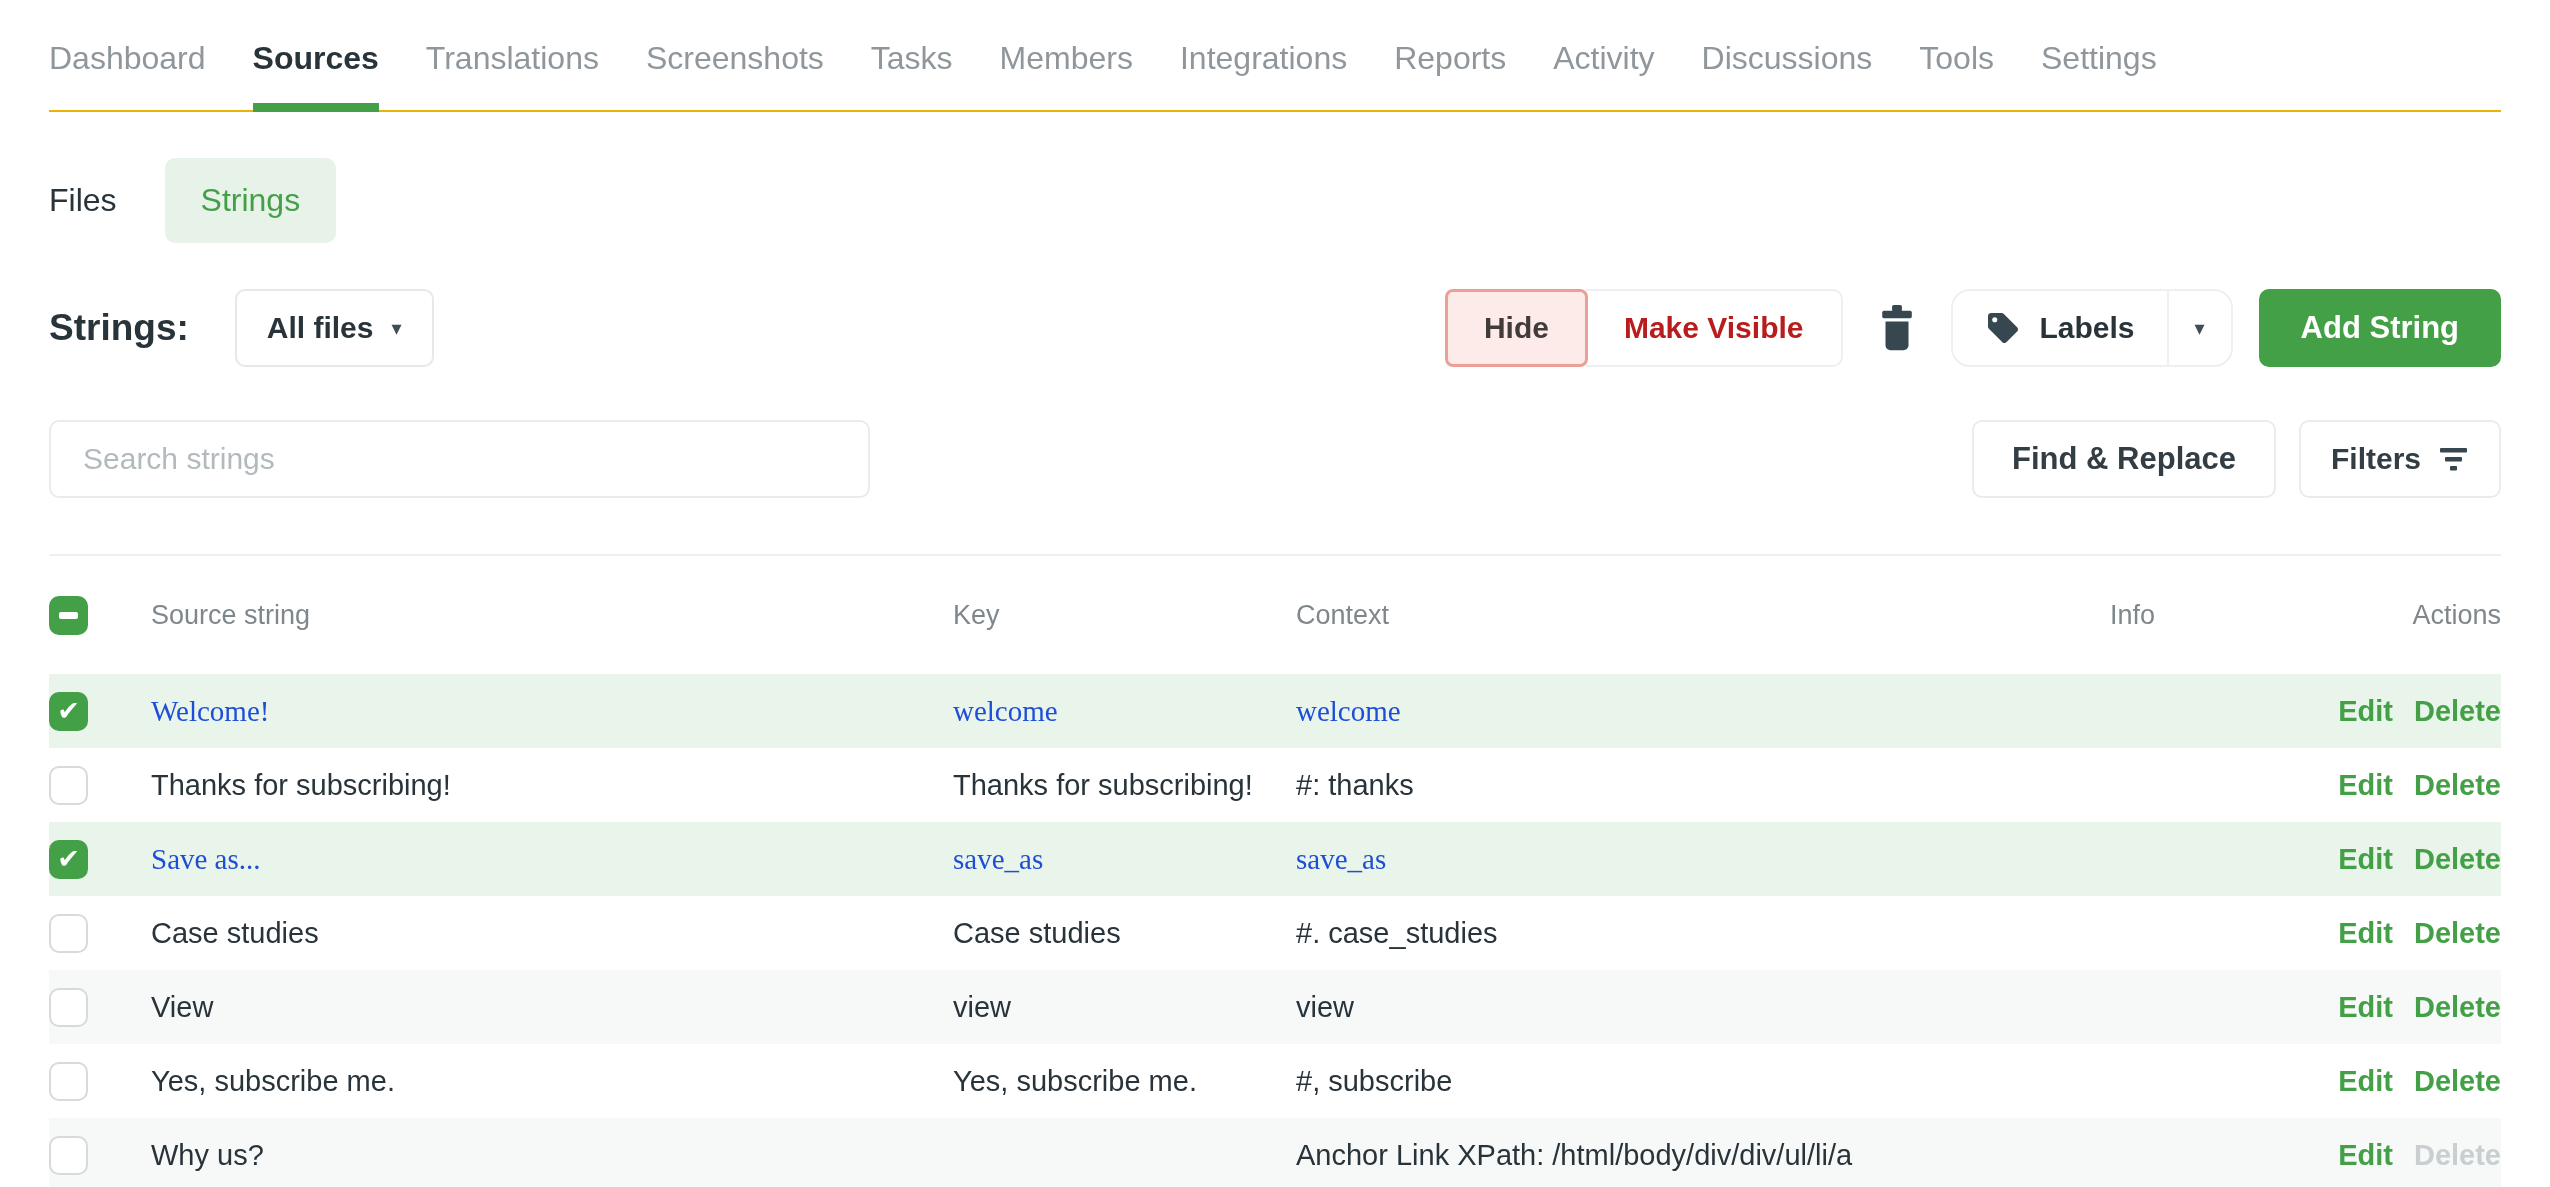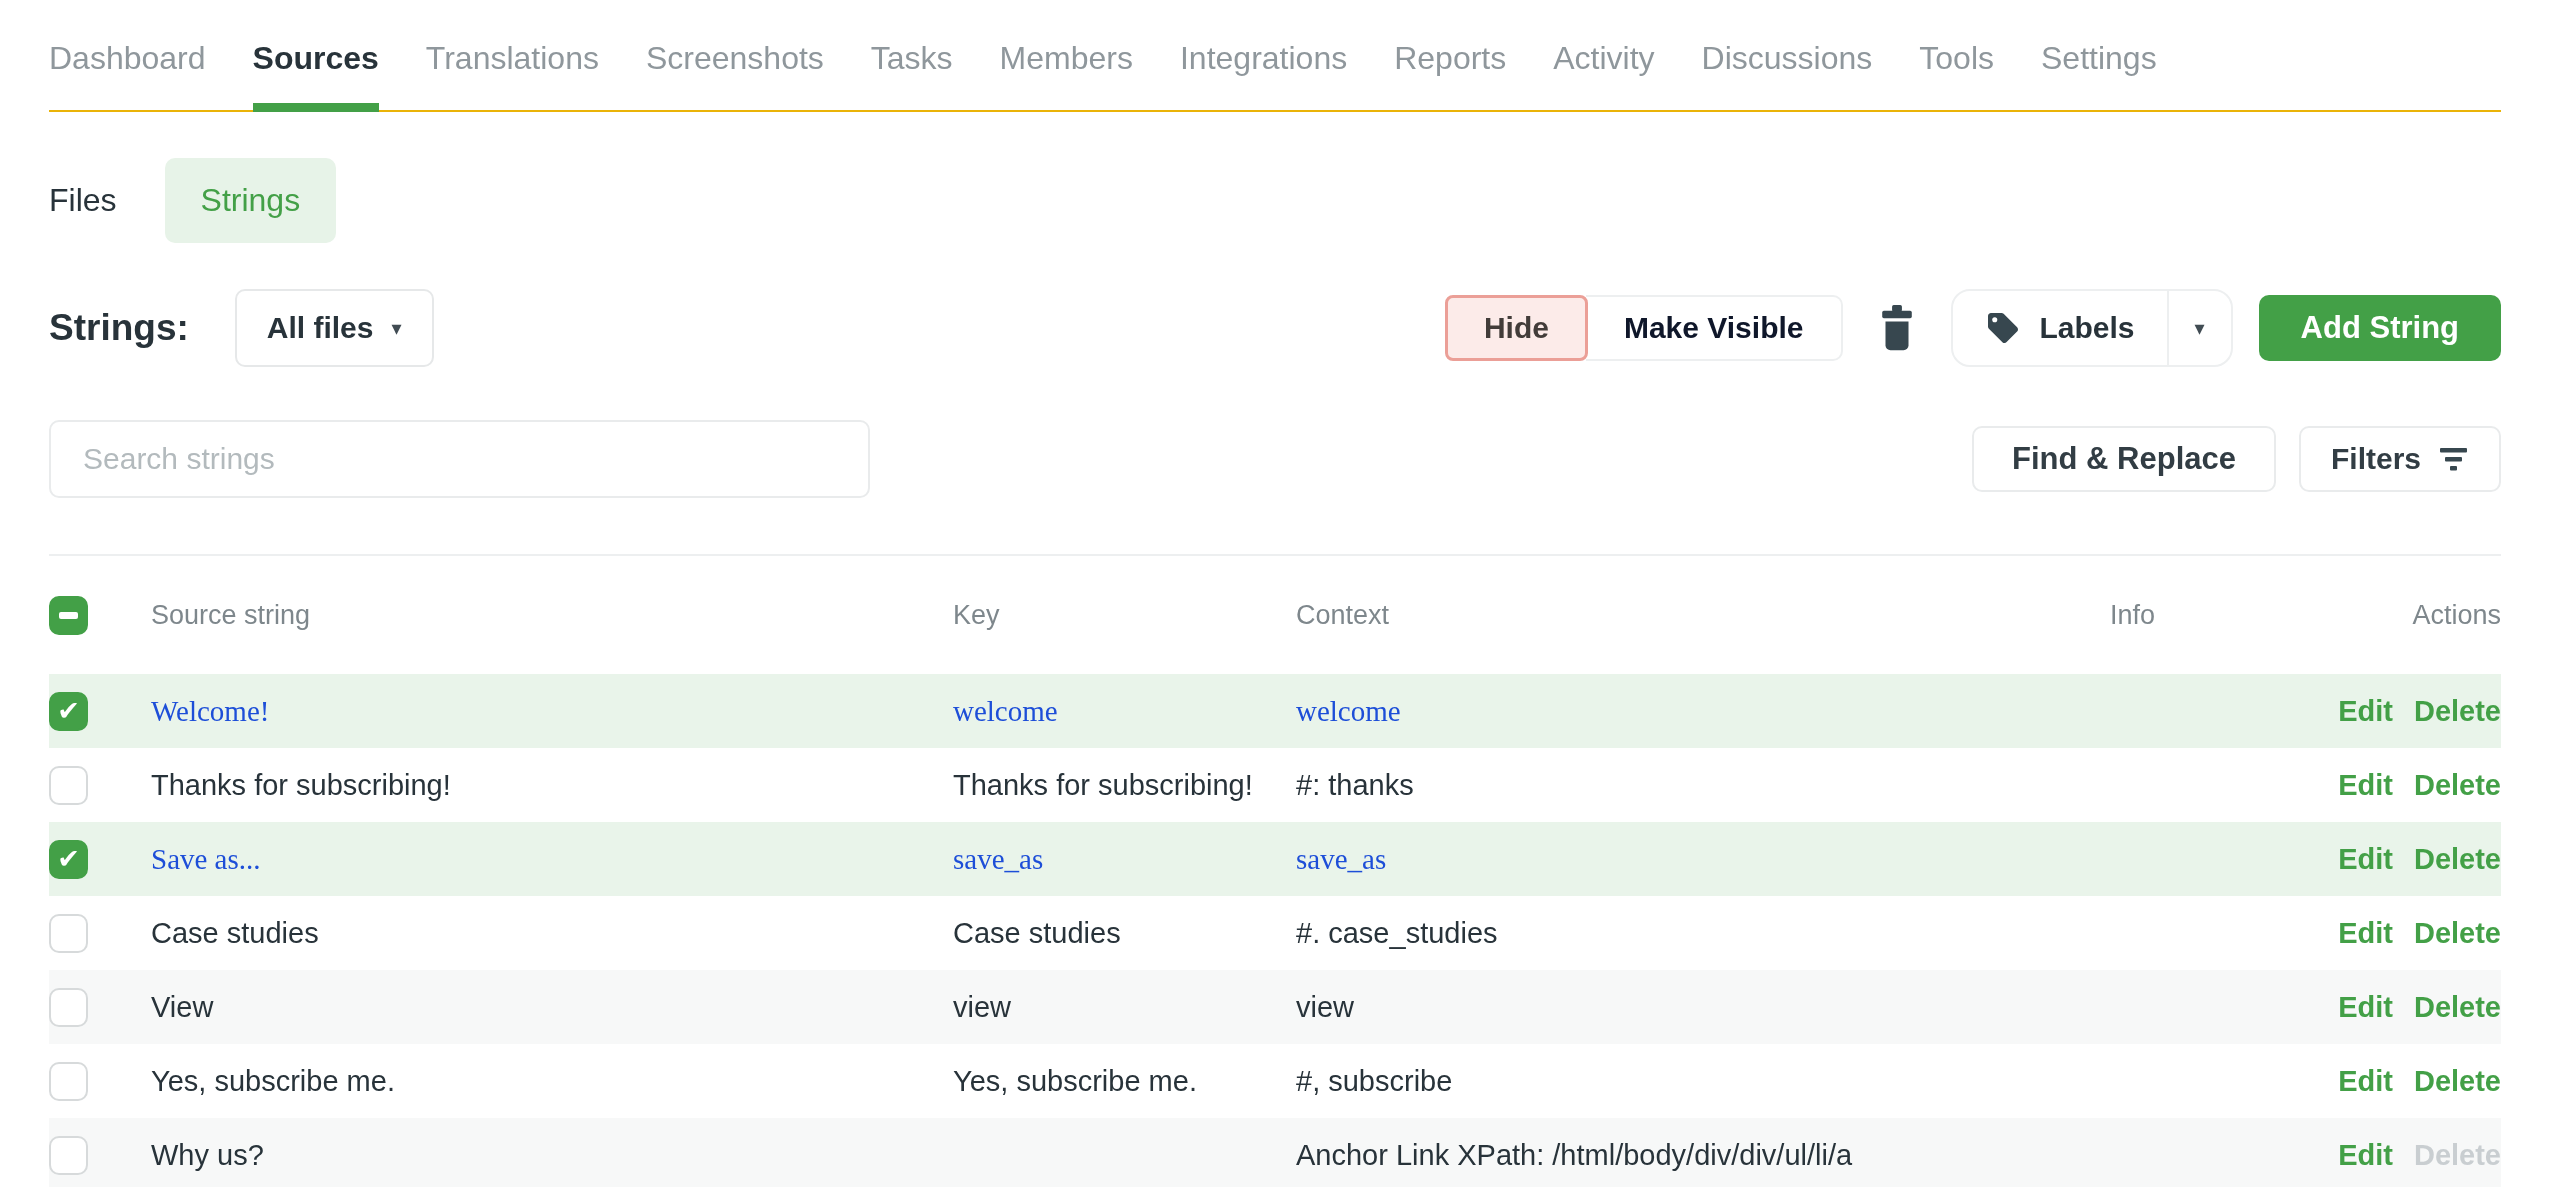--- a/index.html
+++ b/index.html
@@ -17,24 +17,24 @@
   .subtabs { display: flex; align-items: center; gap: 48px; margin-top: 46px; }
   .tab-files { font-size: 32px; color: #28333a; cursor: pointer; }
   .tab-strings { font-size: 32px; color: #43a047; background: #e7f3e8; padding: 24px 36px; border-radius: 10px; cursor: pointer; }
 
   
   .toolbar { display: flex; align-items: center; margin-top: 46px; }
   .heading { font-size: 37px; font-weight: 700; color: #28333a; }
   .file-dropdown { margin-left: 46px; display: inline-flex; align-items: center; gap: 18px; border: 2px solid #e6e8e9; border-radius: 10px; padding: 0 30px; height: 78px; font-size: 30px; font-weight: 600; color: #28333a; background: #fff; cursor: pointer; }
   .caret { font-size: 20px; color: #414c53; line-height: 1; }
   .toolbar-right { margin-left: auto; display: flex; align-items: center; gap: 26px; }
-  .btn { height: 66px; display: inline-flex; align-items: center; justify-content: center; font-size: 30px; background: #fff; cursor: pointer; white-space: nowrap; }
+  .btn { height: 78px; display: inline-flex; align-items: center; justify-content: center; font-size: 30px; background: #fff; cursor: pointer; white-space: nowrap; }
   .btn-group { display: flex; align-items: stretch; }
   .btn-hide { padding: 0 36px; background: #fcebe9; border: 3px solid #eb9f97; border-radius: 8px; color: #423c39; font-weight: 600; position: relative; z-index: 1; }
-  .btn-make-visible { padding: 8px 38px; border: 2px solid #edeff0; border-left: none; border-radius: 0 10px 10px 0; color: #0f172a; font-weight: 600; margin-left: -2px; cursor: default; }
+  .btn-make-visible { padding: 8px 38px; border: 2px solid #edeff0; border-left: none; border-radius: 0 10px 10px 0; color: #b91c1c; font-weight: 600; margin-left: -2px; cursor: default; }
   .btn-trash { border: none; background: transparent; padding: 0 8px; }
   .btn-labels-group { display: flex; border: 2px solid #edeff0; border-radius: 19px; overflow: hidden; height: 78px; }
   .btn-labels { display: flex; align-items: center; gap: 18px; padding: 0 32px; font-weight: 700; color: #28333a; font-size: 30px; cursor: pointer; }
   .labels-caret { border-left: 2px solid #edeff0; padding: 0 26px; display: flex; align-items: center; cursor: pointer; }
   .btn-add { background: #43a047; color: #ffffff; font-weight: 700; padding: 0 42px; border: none; border-radius: 10px; font-size: 31px; }
 
   
   .search-row { display: flex; align-items: center; margin-top: 53px; padding-bottom: 56px; border-bottom: 2px solid #edeff0; }
   .search-input { width: 821px; height: 78px; border: 2px solid #e9ebec; border-radius: 10px; padding: 0 32px; font-size: 30px; color: #28333a; font-family: inherit; outline: none; }
   .search-input::placeholder { color: #b3babd; }

